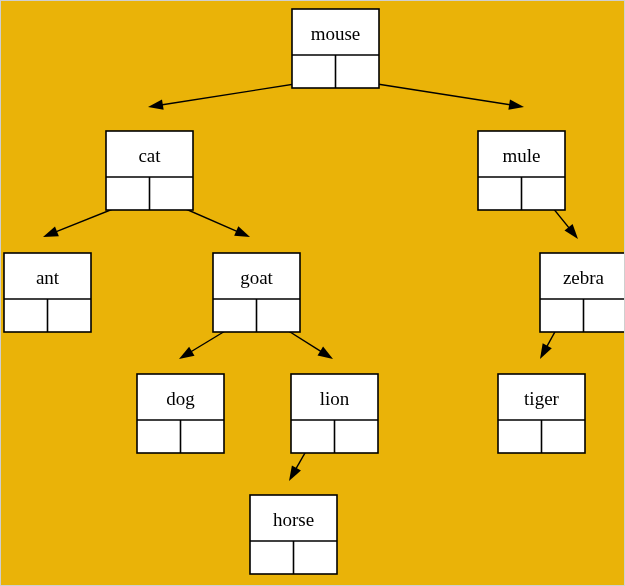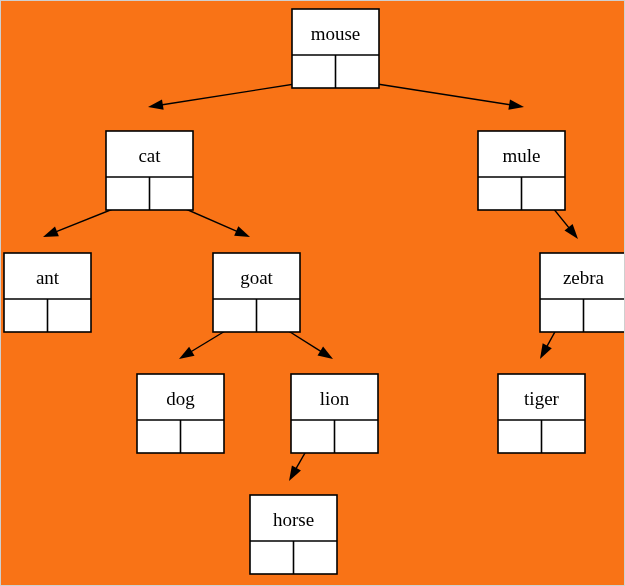--- a/index.html
+++ b/index.html
@@ -7,21 +7,21 @@
     padding: 0;
     background: #ffffff;
   }
   body {
     font-family: "Liberation Serif", "DejaVu Serif", serif;
   }
   #canvas-frame {
     position: relative;
     width: 625px;
     height: 586px;
-    background: #f97316;
+    background: #eab308;
     border: 1px solid #cfcfcf;
     box-sizing: border-box;
     overflow: hidden;
   }
   #tree-svg {
     display: block;
     width: 623px;
     height: 584px;
   }
   .node-box rect {

